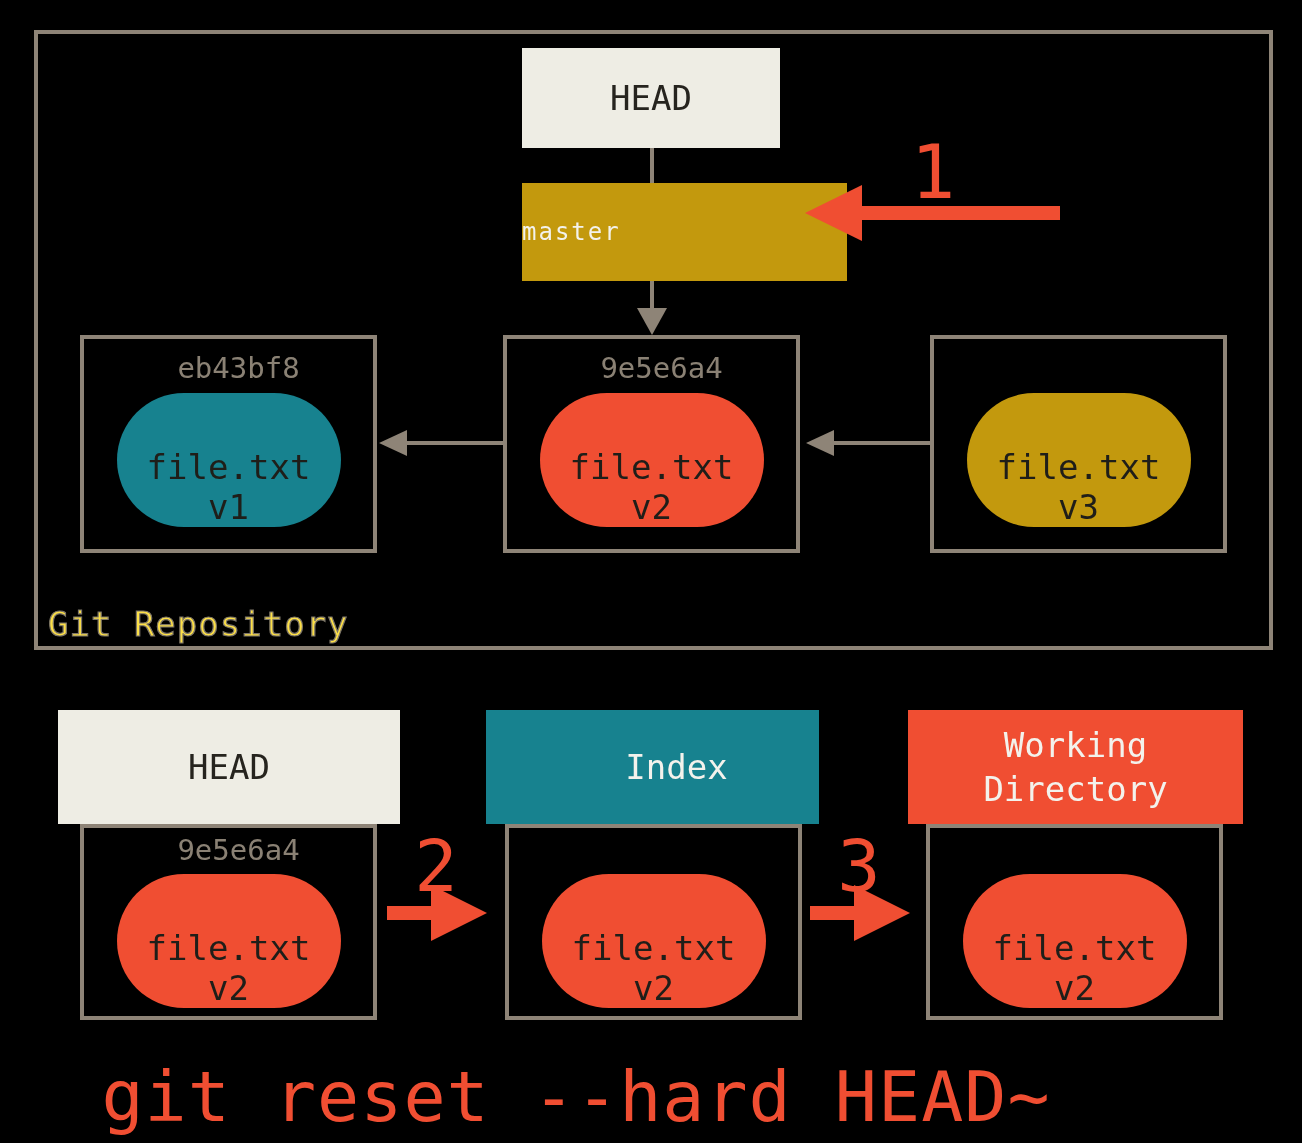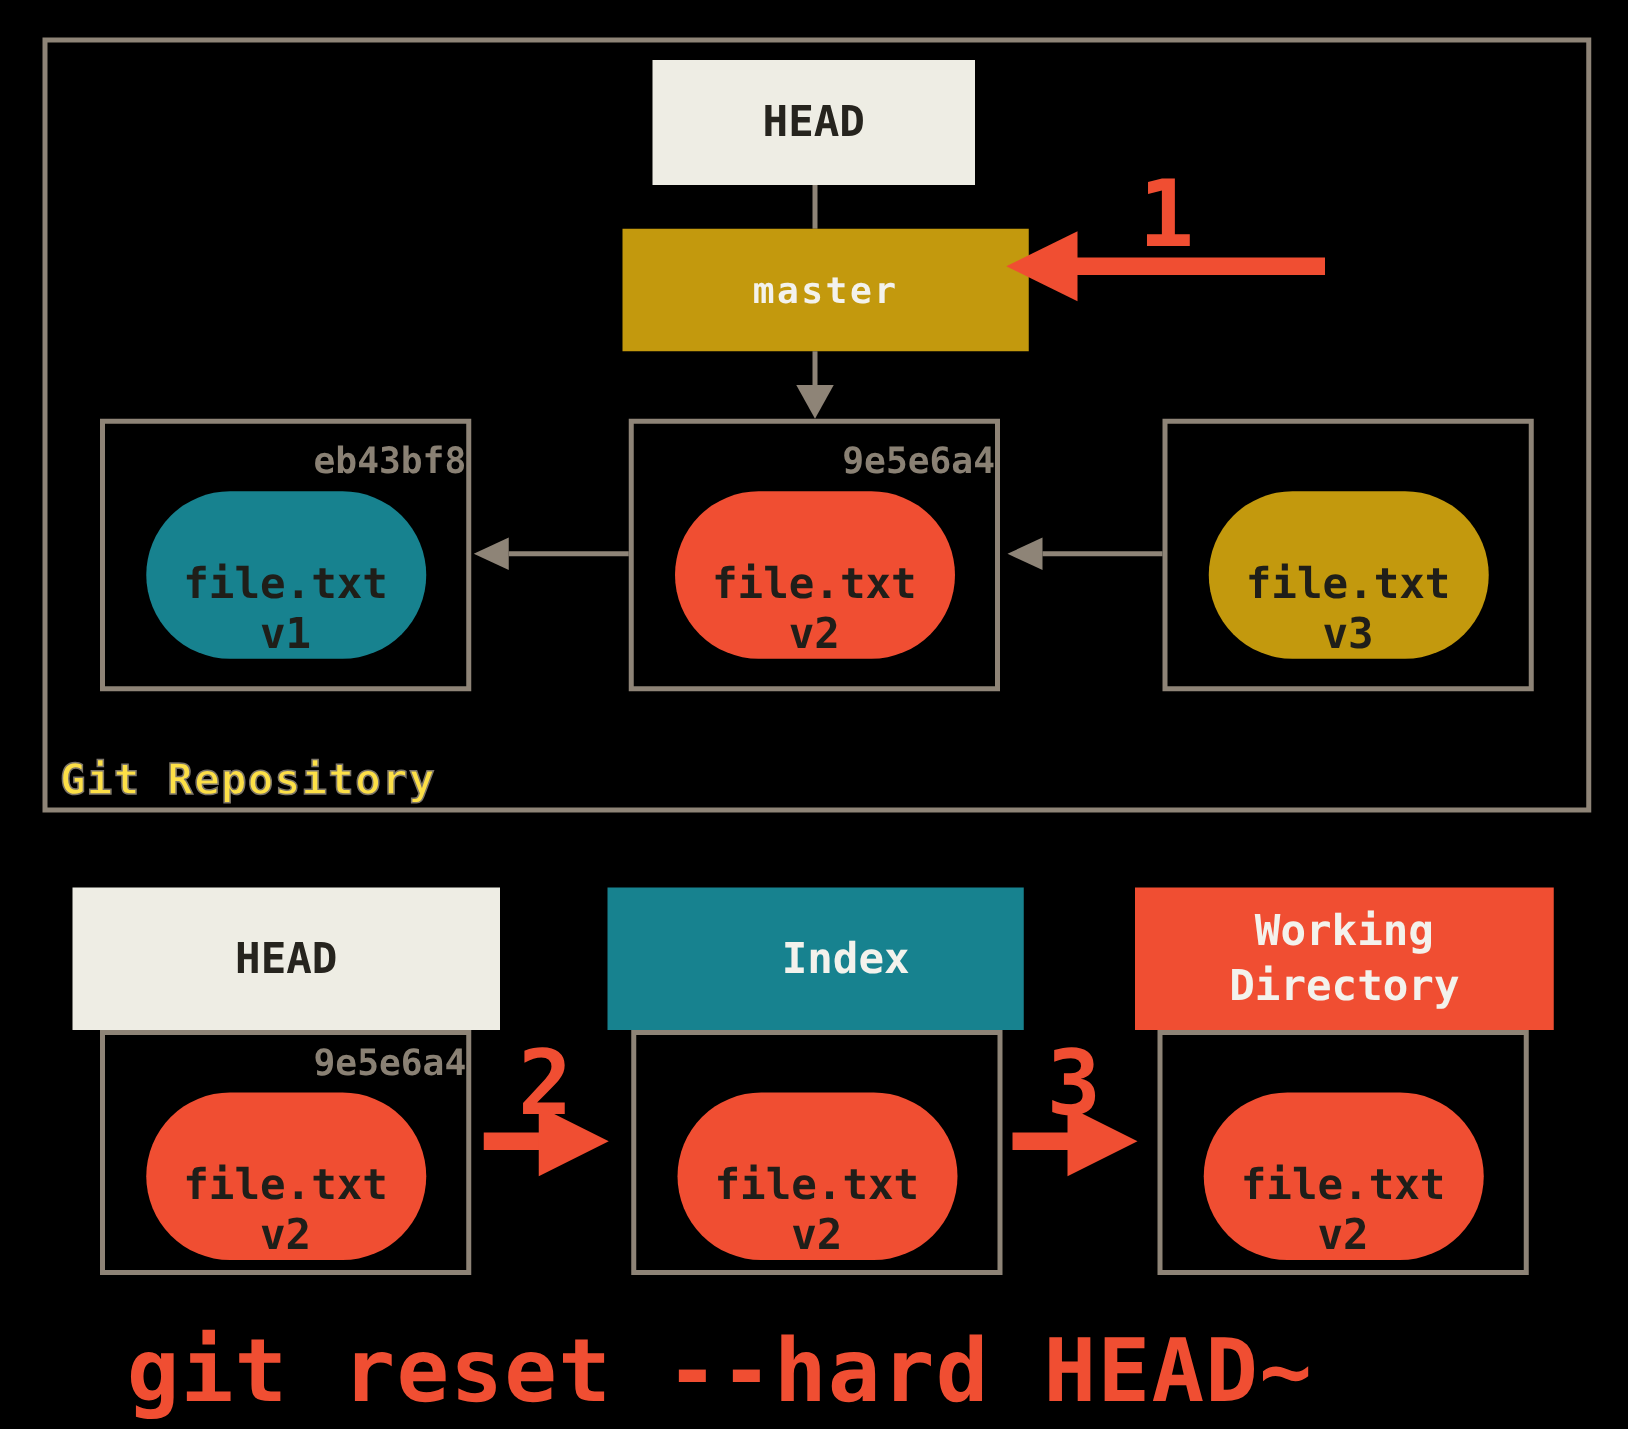--- a/index.html
+++ b/index.html
@@ -2,21 +2,21 @@
 <html style="--background: #000000; --border: #8e8477; --cream: #eeede4; --gold: #c3990d; --teal: #17828f; --red: #f04e32; --hash-gray: #8a8174; --dark-text: #26241e; --light-text: #f3f2ec;"><head>
 <meta charset="utf-8">
 <style>
   * { margin: 0; padding: 0; box-sizing: border-box; }
   html, body { width: 1302px; height: 1143px; overflow: hidden; }
   body {
     position: relative;
     background: var(--background, #000);
     font-family: "DejaVu Sans Mono", "Liberation Mono", monospace;
   }
-  .abs { position: absolute; font-weight: bold; }
+  .abs { position: absolute; }
 
   
   #repo-box {
     left: 34px; top: 30px; width: 1239px; height: 620px;
     border: 4px solid var(--border);
   }
   #repo-label {
     left: 48px; top: 604px;
     font-size: 34px; letter-spacing: 1px;
     color: #fde047;
@@ -25,43 +25,43 @@
 
   
   #head-ref {
     left: 522px; top: 48px; width: 258px; height: 100px;
     background: var(--cream); color: var(--dark-text);
     display: flex; align-items: center; justify-content: center;
     font-size: 34px;
   }
   #head-master-line { left: 650px; top: 148px; width: 4px; height: 35px; background: var(--border); }
   #master-ref {
-    left: 498px; top: 183px; width: 325px; height: 98px;
+    left: 522px; top: 183px; width: 325px; height: 98px;
     background: var(--gold); color: var(--light-text);
-    display: flex; align-items: center; justify-content: center;
-    font-size: 29px; letter-spacing: 2px;
+    display: flex; align-items: center; 
+    font-size: 24px; letter-spacing: 2px;
   }
   #master-commit-line { left: 650px; top: 281px; width: 4px; height: 29px; background: var(--border); }
   #master-arrowhead {
     left: 637px; top: 308px; width: 0; height: 0;
     border-left: 15px solid transparent; border-right: 15px solid transparent;
     border-top: 27px solid var(--border);
   }
 
   
   .commit-box {
     top: 335px; width: 297px; height: 218px;
     border: 4px solid var(--border);
   }
   #commit-0 { left: 80px; }
   #commit-1 { left: 503px; }
   #commit-2 { left: 930px; }
   .hash {
     position: absolute; left: 0; top: 12px; width: 100%;
-    text-align: right; font-size: 29px; color: var(--hash-gray); padding-left: 20px;
+    text-align: center; font-size: 29px; color: var(--hash-gray); padding-left: 20px;
   }
   .pill {
     position: absolute; left: 50%; transform: translateX(-50%);
     top: 54px; width: 224px; height: 134px; border-radius: 67px;
     display: flex; flex-direction: column; align-items: center; justify-content: flex-end;
     font-size: 34px; line-height: 40px; color: #1f1e19;
   }
   .pill--teal { background: var(--teal); }
   .pill--red  { background: var(--red);  }
   .pill--gold { background: var(--gold); }

